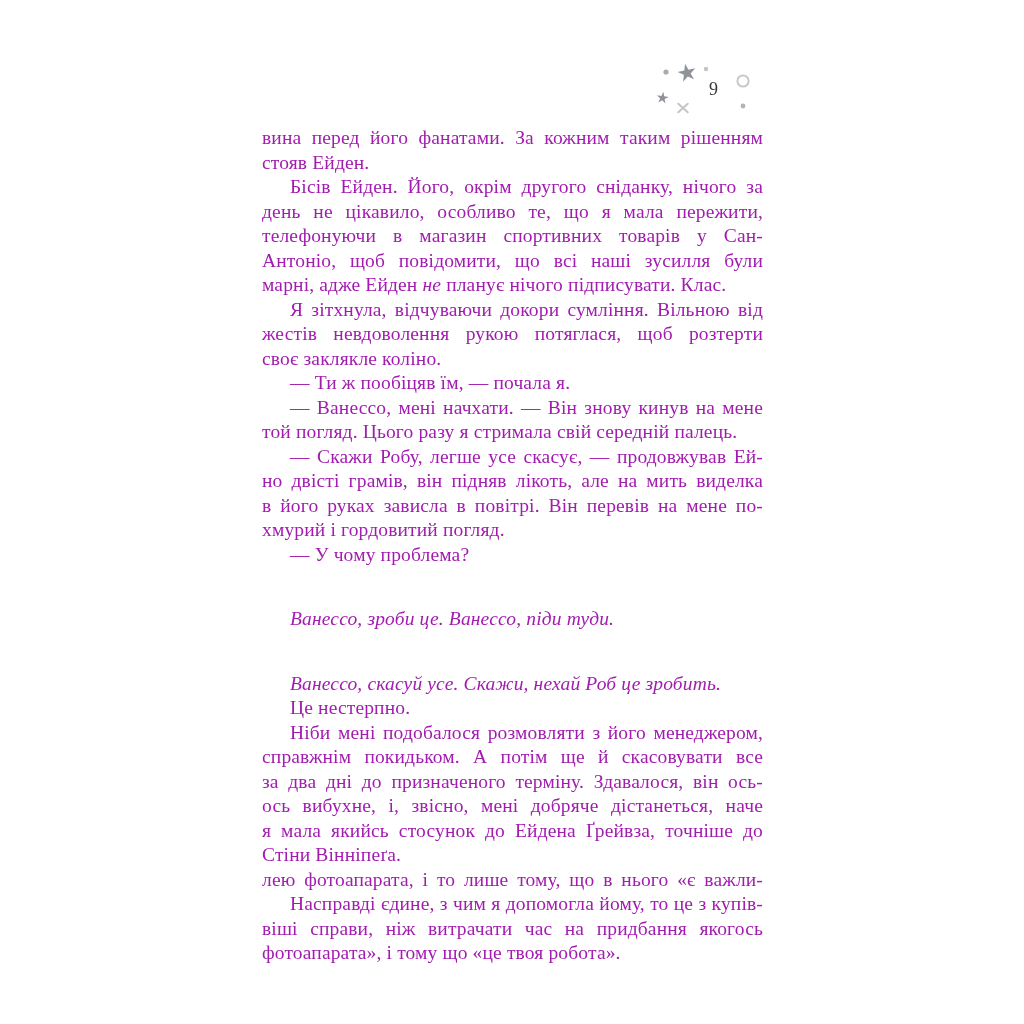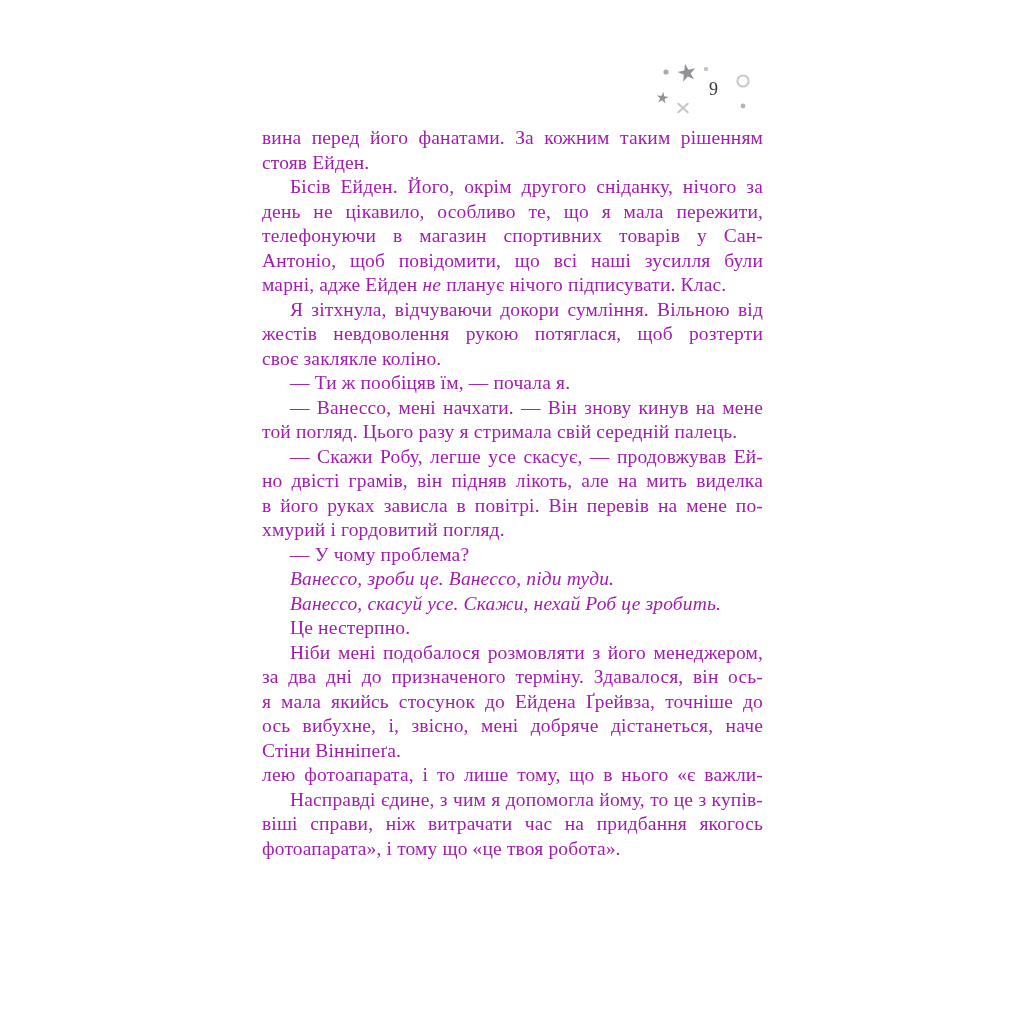--- a/index.html
+++ b/index.html
@@ -52,20 +52,21 @@
     white-space: nowrap;
   }
   .line.last {
     text-align-last: left;
   }
   .line.indent {
     text-indent: 28px;
   }
   .para.italic, .it {
     font-style: italic;
+    margin-top: 40px;
   }
 </style>
 </head>
 <body>
 
 <div class="page">
 
   <div class="deco">
     <svg width="125" height="66" viewBox="0 0 125 66">
 
@@ -123,23 +124,24 @@
         <div class="line indent last"><span>Ванессо, зроби це. Ванессо, піди туди.</span></div>
       </div>
       <div class="para italic">
         <div class="line indent last"><span>Ванессо, скасуй усе. Скажи, нехай Роб це зробить.</span></div>
       </div>
       <div class="para">
         <div class="line indent last"><span>Це нестерпно.</span></div>
       </div>
       <div class="para">
         <div class="line indent"><span>Ніби мені подобалося розмовляти з його менеджером,</span></div>
+        <div class="line"><span>справжнім покидьком. А потім ще й скасовувати все</span></div>
         <div class="line"><span>за два дні до призначеного терміну. Здавалося, він ось-</span></div>
+        <div class="line"><span>ось вибухне, і, звісно, мені добряче дістанеться, наче</span></div>
         <div class="line"><span>я мала якийсь стосунок до Ейдена Ґрейвза, точніше до</span></div>
-        <div class="line"><span>ось вибухне, і, звісно, мені добряче дістанеться, наче</span></div>
         <div class="line last"><span>Стіни Вінніпеґа.</span></div>
       </div>
       <div class="para">
         <div class="line"><span>лею фотоапарата, і то лише тому, що в нього «є важли-</span></div>
         <div class="line indent"><span>Насправді єдине, з чим я допомогла йому, то це з купів-</span></div>
         <div class="line"><span>віші справи, ніж витрачати час на придбання якогось</span></div>
         <div class="line last"><span>фотоапарата», і тому що «це твоя робота».</span></div>
       </div>
     </div>
 

